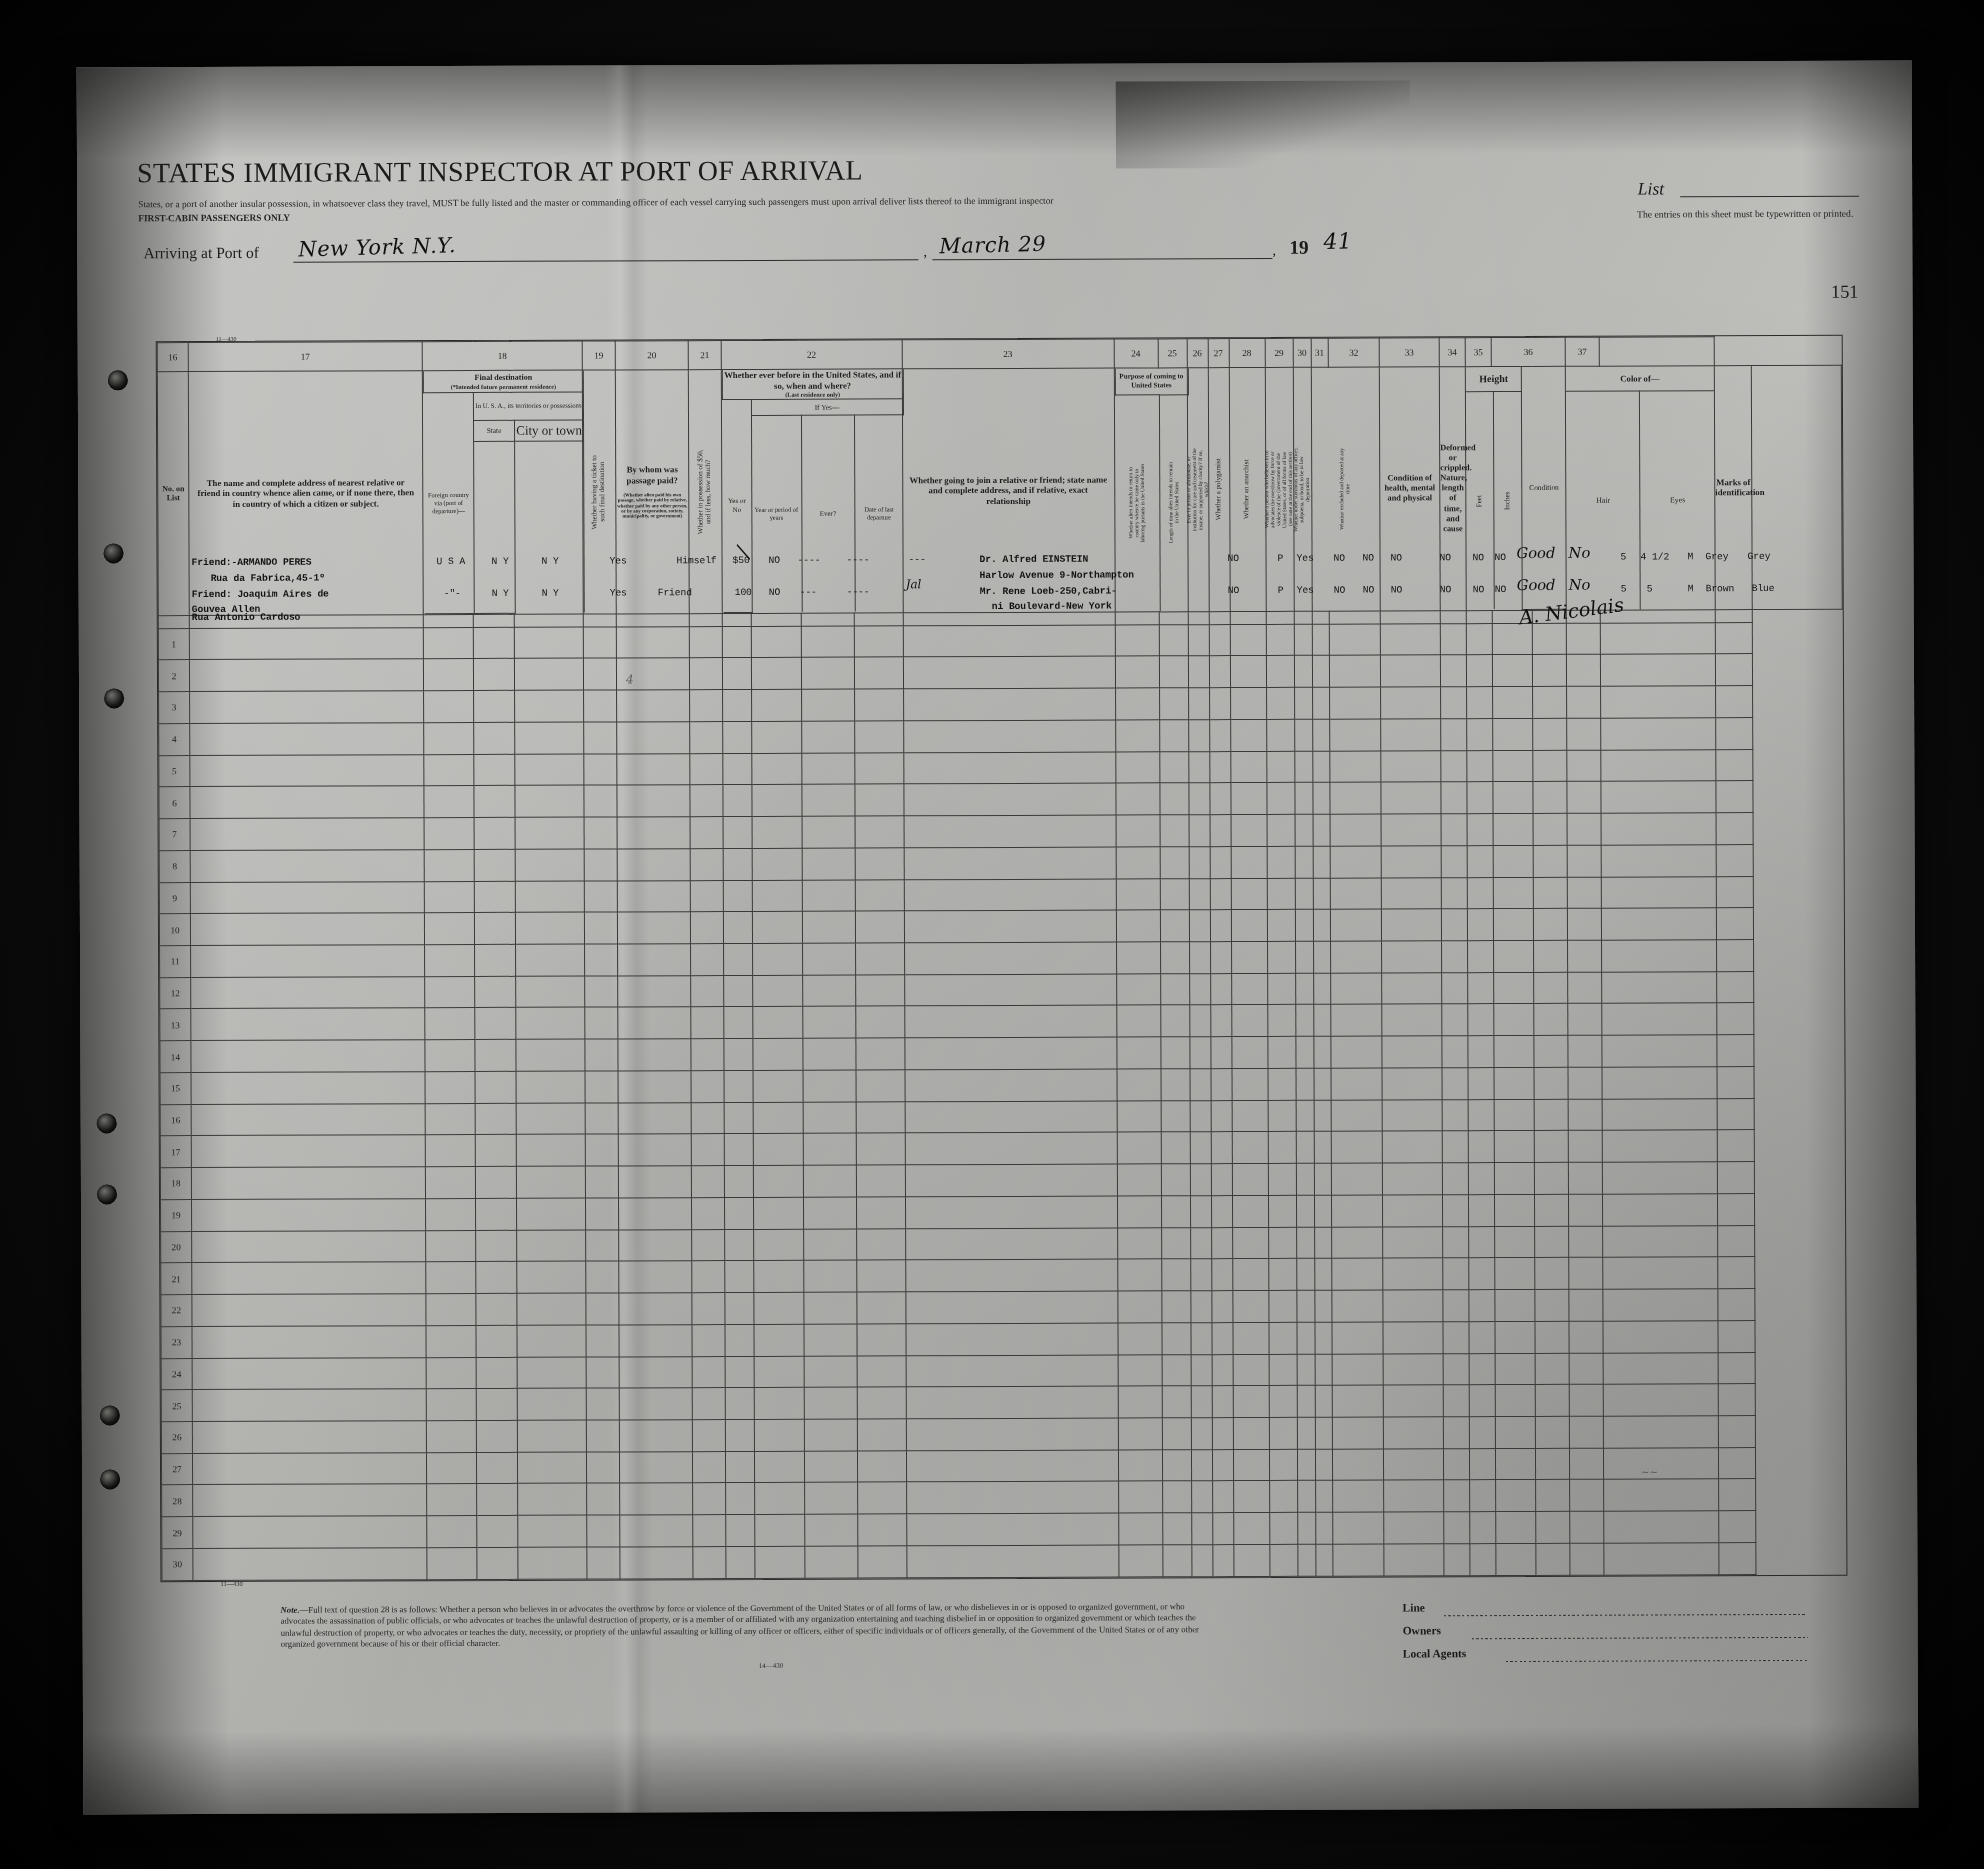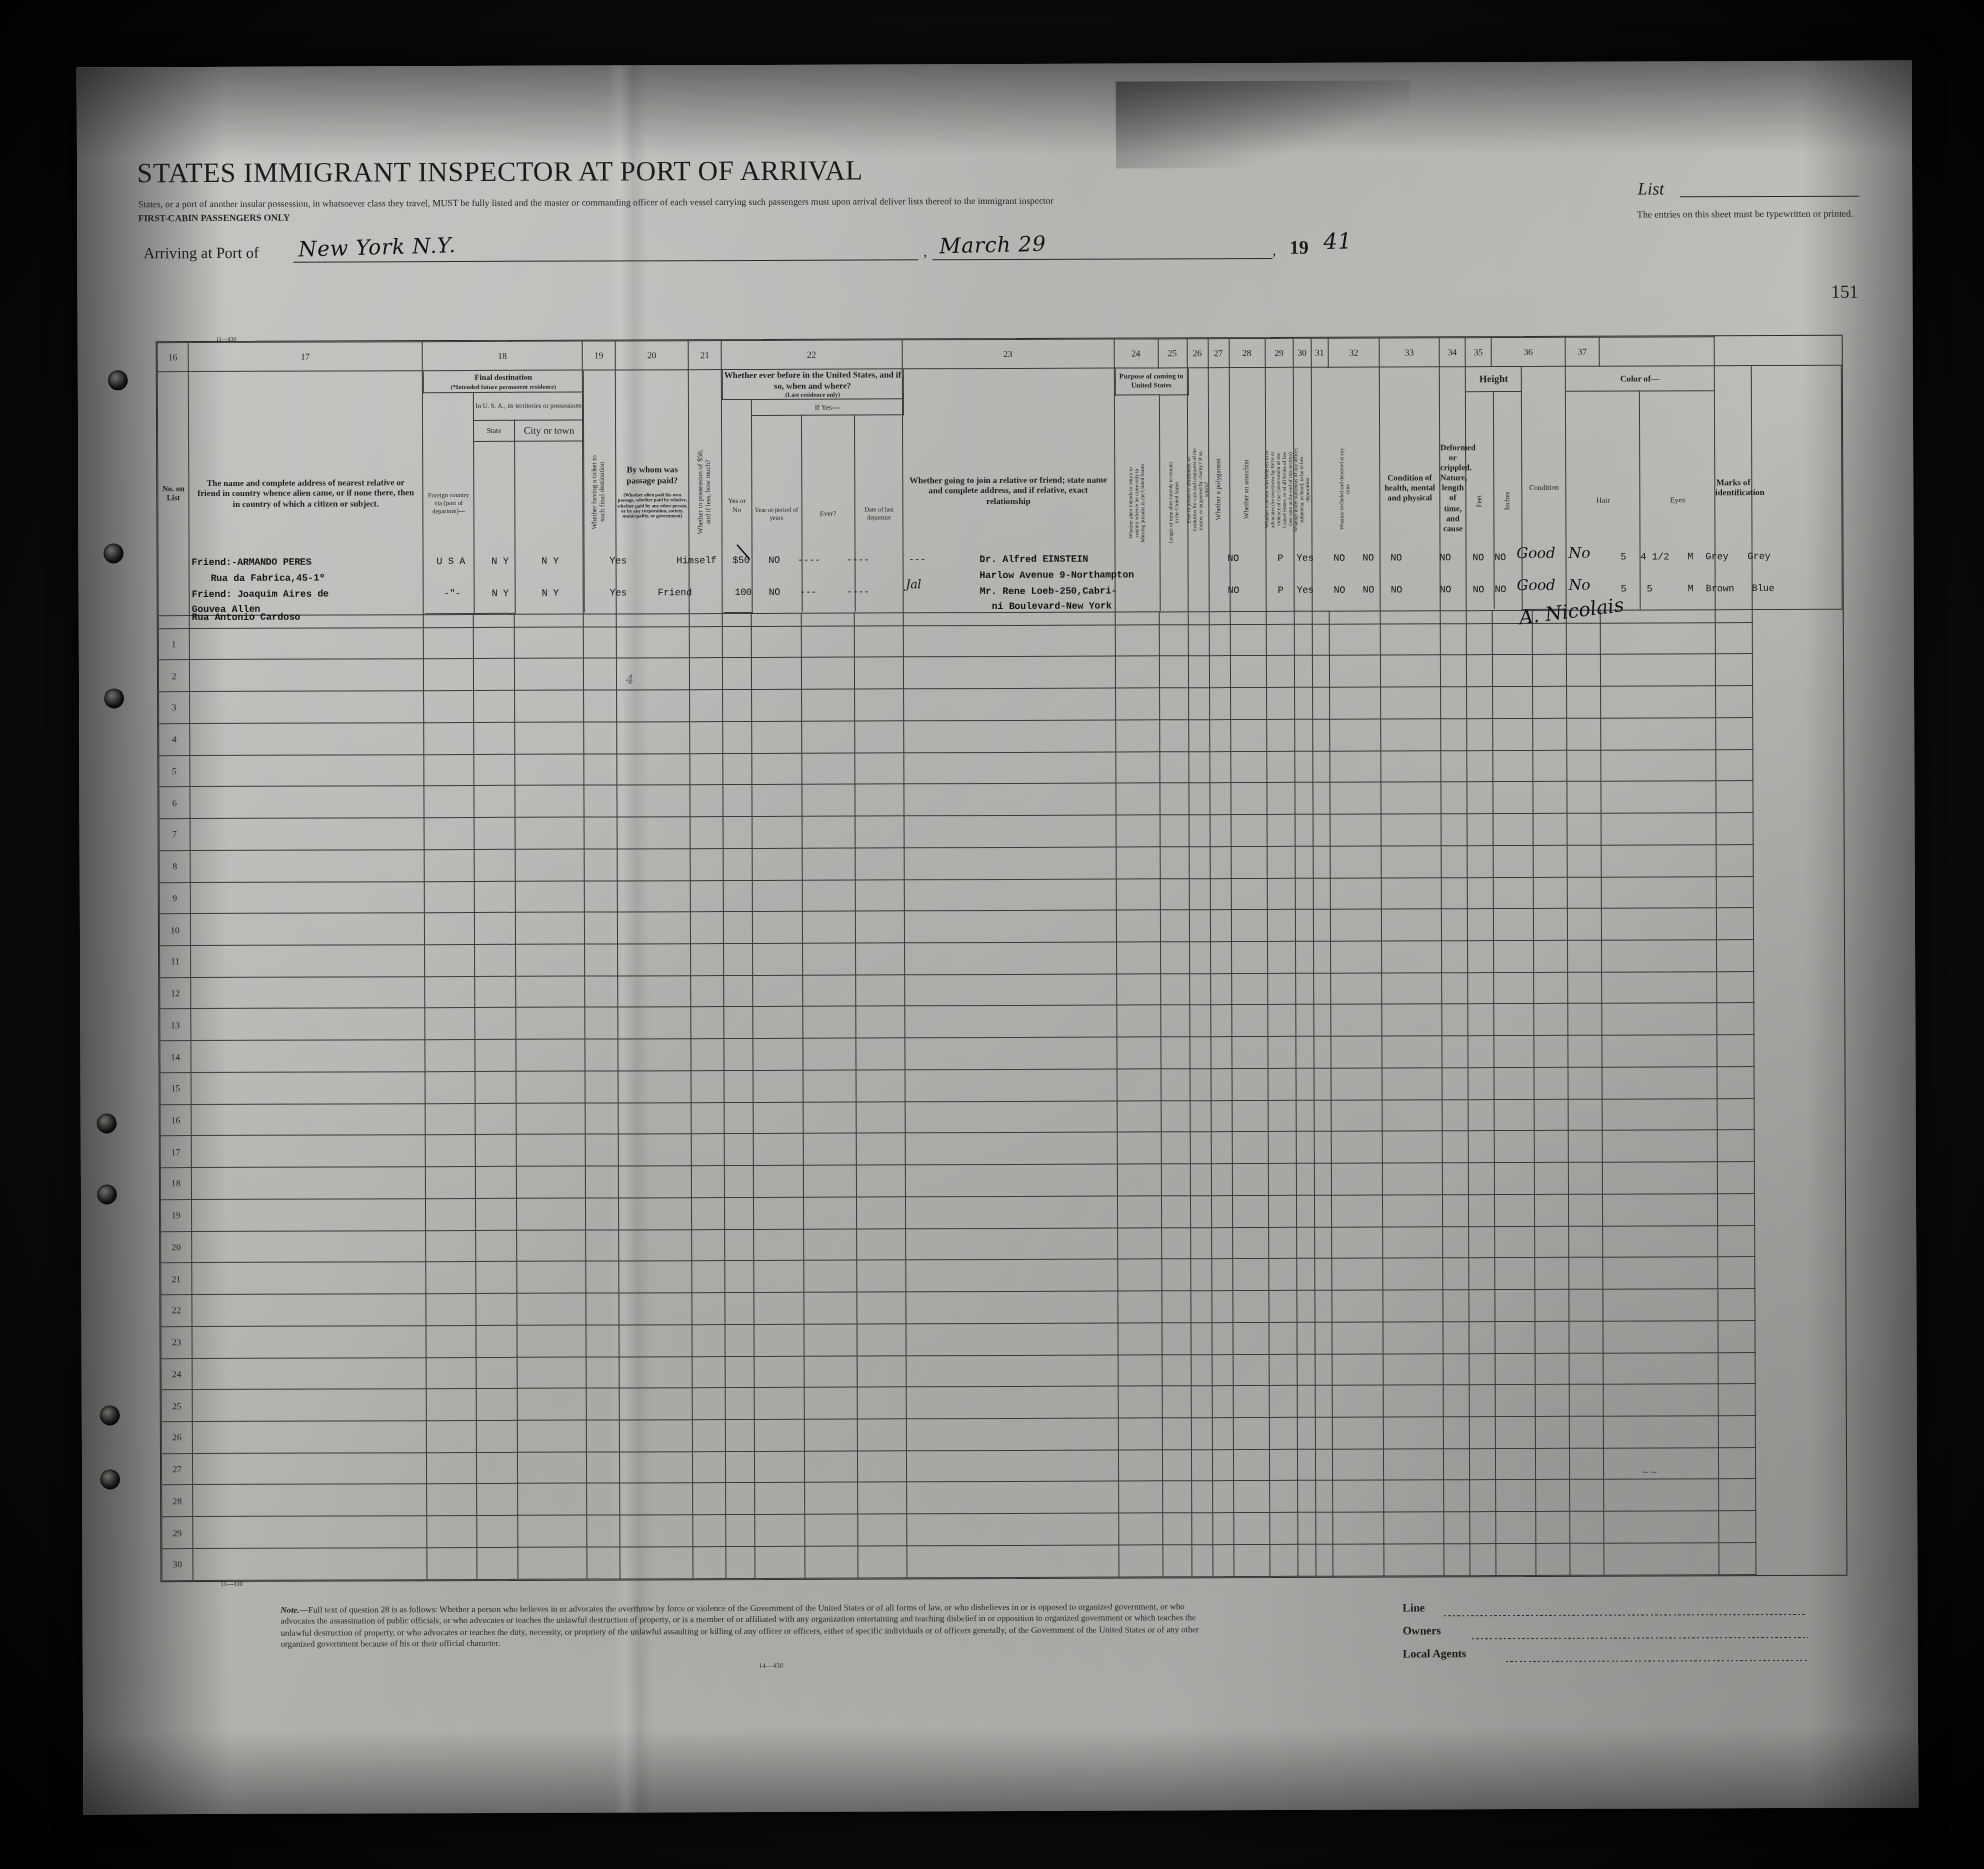--- a/index.html
+++ b/index.html
@@ -460,21 +460,21 @@
                   <span>Final destination</span>
                   <span class="small">(*Intended future permanent residence)</span>
                 </td>
               </tr>
               <tr style="height:28px;">
                 <td rowspan="3" class="hcell" style="font-size:6.4px; border-left:none;">Foreign country via (port of departure)—</td>
                 <td colspan="2" class="hcell" style="font-size:6.7px;">In U. S. A., its territories or possessions</td>
               </tr>
               <tr style="height:21px;">
                 <td class="hcell" style="font-size:7.4px;">State</td>
-                <td class="hcell" style="font-size:10px;">City or town</td>
+                <td class="hcell" style="font-size:13px;">City or town</td>
               </tr>
               <tr>
                       <td></td>
                       <td style="border-bottom:none;"></td>
                     </tr>
             </tbody>
                 </table>
           </td>
 
           <td class="hcell">

